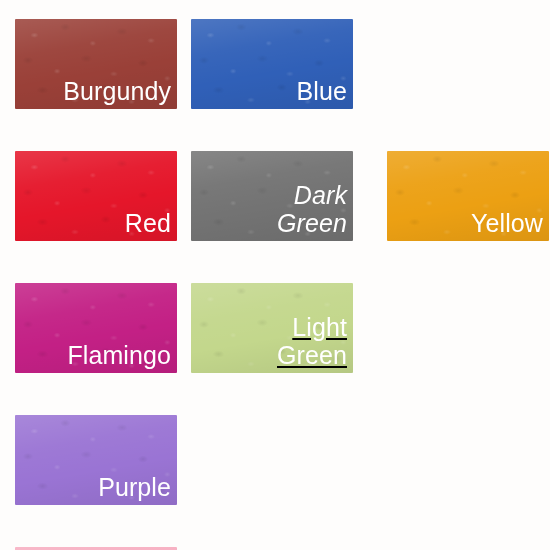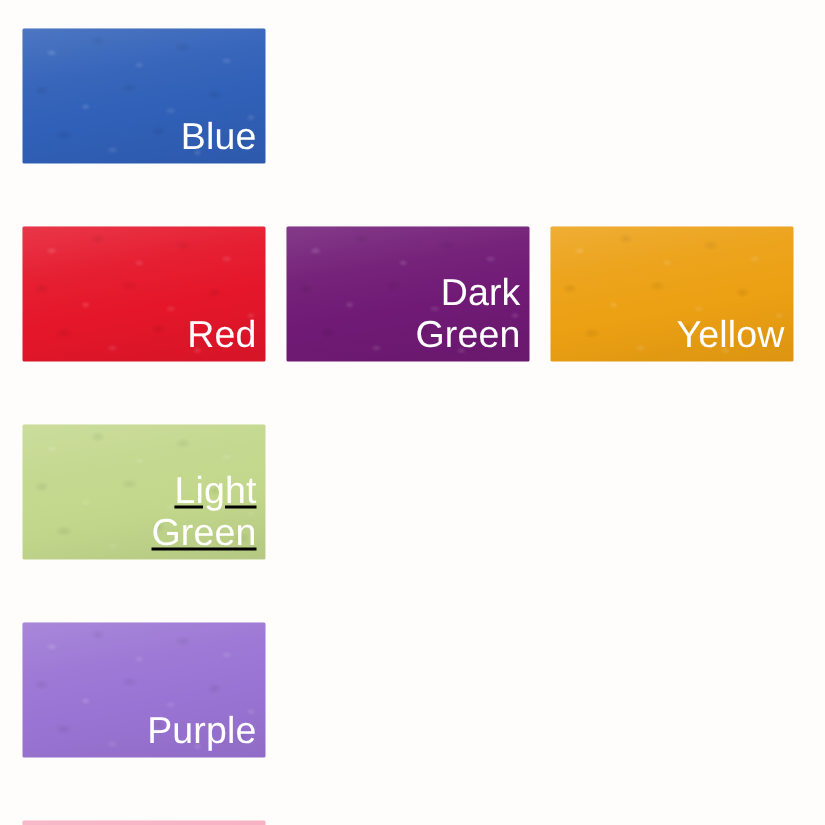--- a/index.html
+++ b/index.html
@@ -91,43 +91,53 @@
   .row-break {
     width: 100%;
     height: 0;
     flex-basis: 100%;
   }
 </style>
 </head>
 <body>
 
 <div id="swatch-grid">
+    <div class="swatch" style="background: rgb(154, 64, 56);">
+      <div class="grain"></div>
+      <div class="sheen"></div>
+      <div class="swatch-label">Burgundy</div>
+    </div>
     <div class="swatch" style="background: rgb(48, 96, 184); padding-left: 48px;">
       <div class="grain"></div>
       <div class="sheen"></div>
       <div class="swatch-label">Blue</div>
     </div>
     <div class="row-break"></div>
     <div class="swatch" style="background: rgb(229, 22, 42); padding-left: 12px;">
       <div class="grain"></div>
       <div class="sheen"></div>
       <div class="swatch-label">Red</div>
     </div>
-    <div class="swatch" style="background: #701a75;">
+    <div class="swatch" style="background: #737373; font-style: italic;">
       <div class="grain"></div>
       <div class="sheen"></div>
       <div class="swatch-label">Dark
 Green</div>
     </div>
-    <div class="swatch" style="background: rgb(236, 160, 19);">
+    <div class="swatch" style="background: rgb(236, 160, 19); margin-left: 20px;">
       <div class="grain"></div>
       <div class="sheen"></div>
       <div class="swatch-label">Yellow</div>
     </div>
     <div class="row-break"></div>
+    <div class="swatch" style="background: rgb(195, 32, 133);">
+      <div class="grain"></div>
+      <div class="sheen"></div>
+      <div class="swatch-label">Flamingo</div>
+    </div>
     <div class="swatch" style="background: rgb(195, 215, 140); text-decoration: underline;">
       <div class="grain"></div>
       <div class="sheen"></div>
       <div class="swatch-label">Light
 Green</div>
     </div>
     <div class="row-break"></div>
     <div class="swatch" style="background: rgb(154, 116, 212); padding-left: 43px;">
       <div class="grain"></div>
       <div class="sheen"></div>

